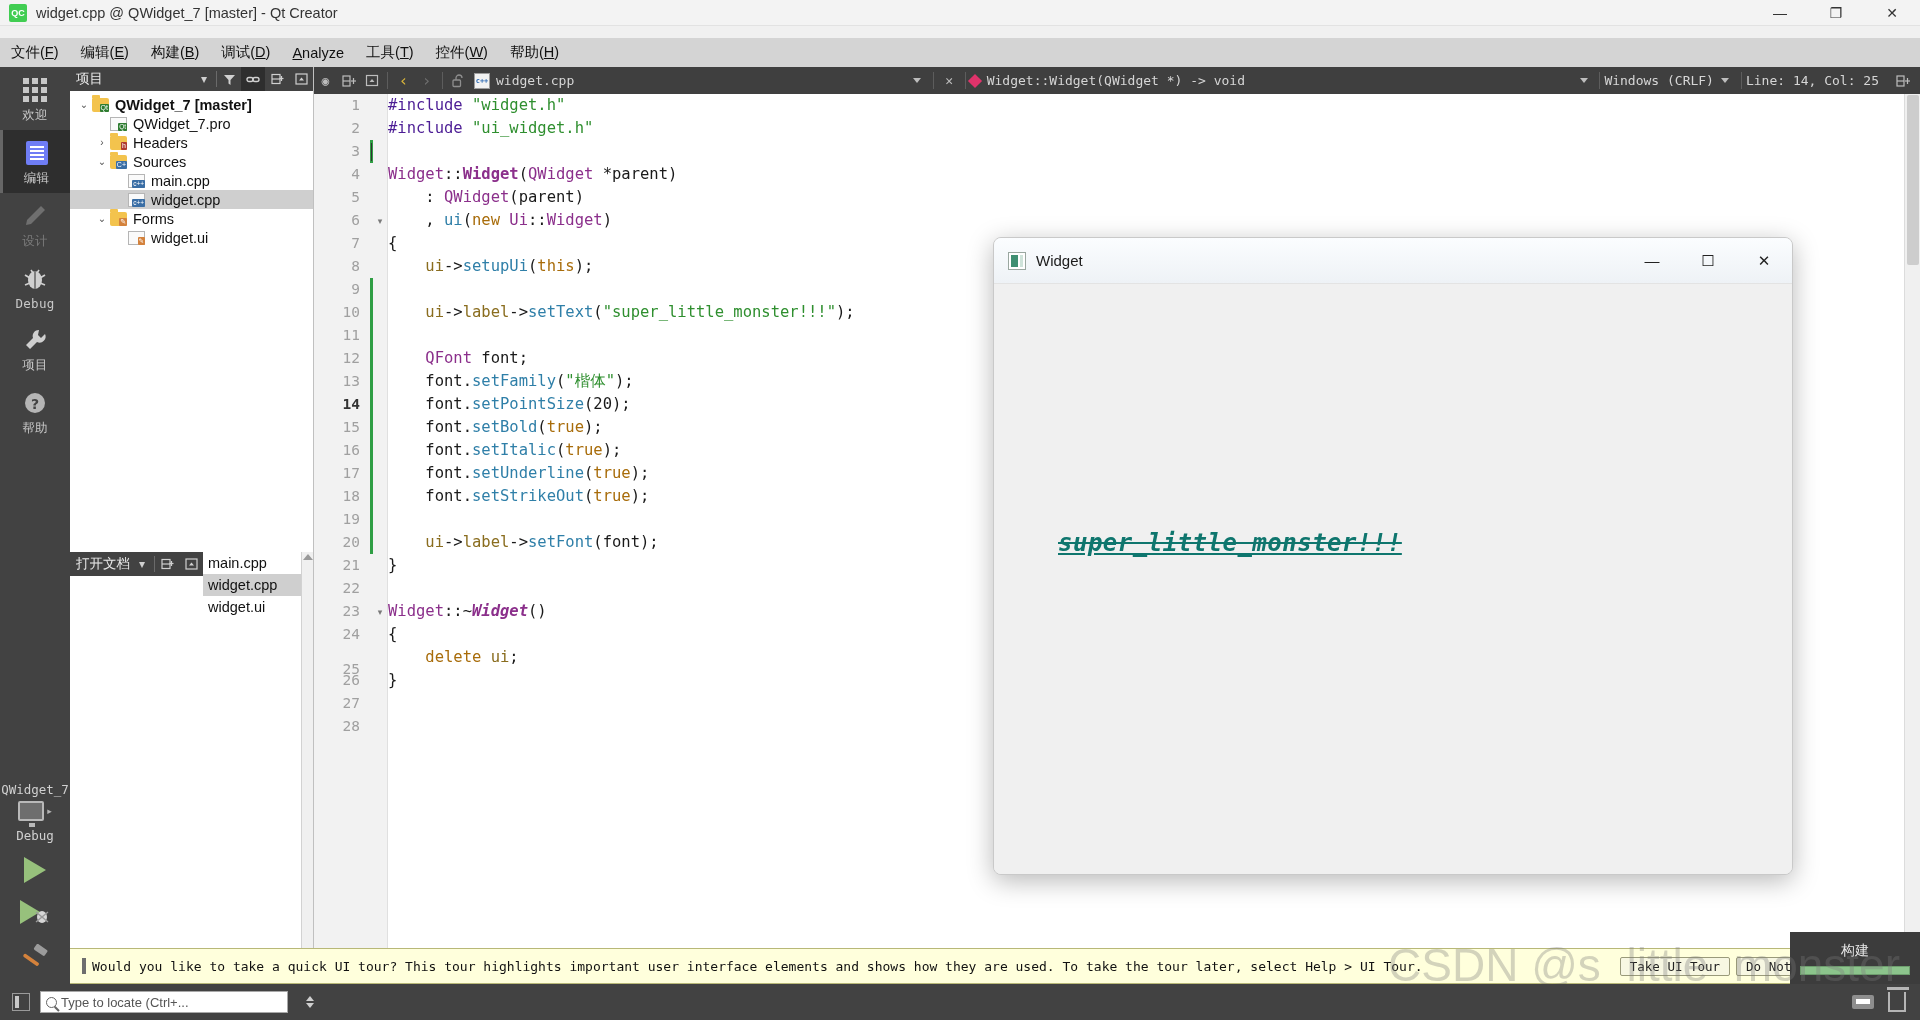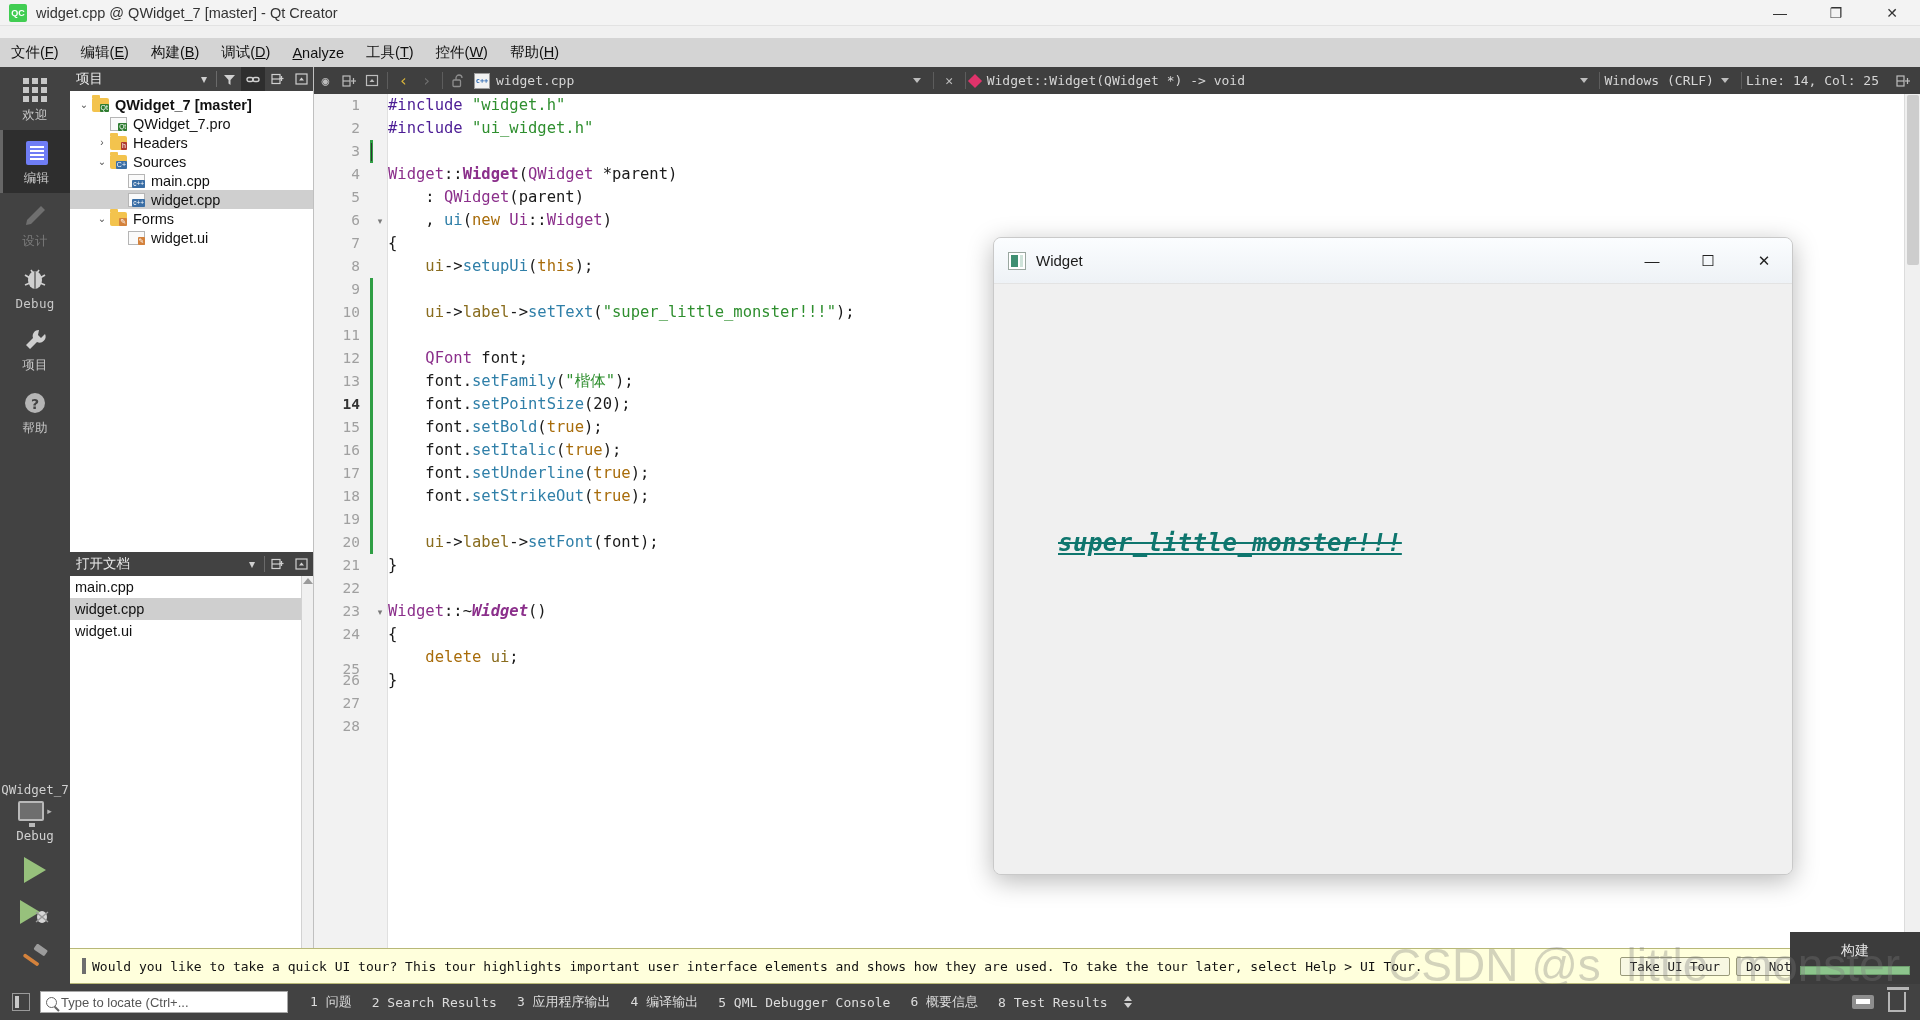--- a/index.html
+++ b/index.html
@@ -116,21 +116,21 @@
     background:#2f7d32; padding:0 1px; border-radius:1px; line-height:8px;}
   .fileic { background:#fafafa; border:1px solid #b5b5b5; }
   .fileic .tag { position:absolute; right:-1px; bottom:-1px; font-size:6.5px; color:#fff;
     background:#3a6ea5; padding:0 1px; line-height:8px; border-radius:1px;}
   .bold { font-weight: bold; }
 
   
   .docpanel {
     position: absolute; top: 552px; left: 70px; width: 244px; bottom: 36px;
     background: #fff; border-right: 1px solid #c0c0c0;
-    display: flex; flex-direction: column;
+    display: flex; flex-direction: row;
   }
   .doclist { flex: 1; font-size: 14.5px; color: #111; position: relative; }
   .drow { height: 22px; display: flex; align-items: center; padding-left: 5px; }
   .drow.sel { background: #cfcfcf; }
   .dscroll { position: absolute; right: 0; top: 0; width: 12px; bottom: 0;
     background: #f0f0f0; border-left: 1px solid #d2d2d2; }
   .dscroll .up { margin: 2px auto 0; width: 0; height: 0;
     border-left: 5px solid transparent; border-right: 5px solid transparent;
     border-bottom: 6px solid #9a9a9a; }
   .dscroll .dn { position: absolute; bottom: 2px; left: 1px; width: 0; height: 0;
@@ -728,29 +728,20 @@
   <div class="watermark">CSDN @s_little_monster</div>
 
   <div class="statusbar">
     <div class="sb-toggle">
         <i></i>
       </div>
     <div class="locate">
       <span class="mag"></span>
       <span>Type to locate (Ctrl+...</span>
     </div>
-    <div style="display:flex;align-items:center" id="sbpanels">
-        <div class="sb-item">1 问题</div>
-        <div class="sb-item">2 Search Results</div>
-        <div class="sb-item">3 应用程序输出</div>
-        <div class="sb-item">4 编译输出</div>
-        <div class="sb-item">5 QML Debugger Console</div>
-        <div class="sb-item">6 概要信息</div>
-        <div class="sb-item">8 Test Results</div>
-      </div>
     <div class="sb-updown">
         <i class="u"></i>
         <i class="d"></i>
       </div>
     <div class="sb-right">
       <div class="sb-flag"></div>
       <div class="sb-trash"></div>
     </div>
   </div>
 

